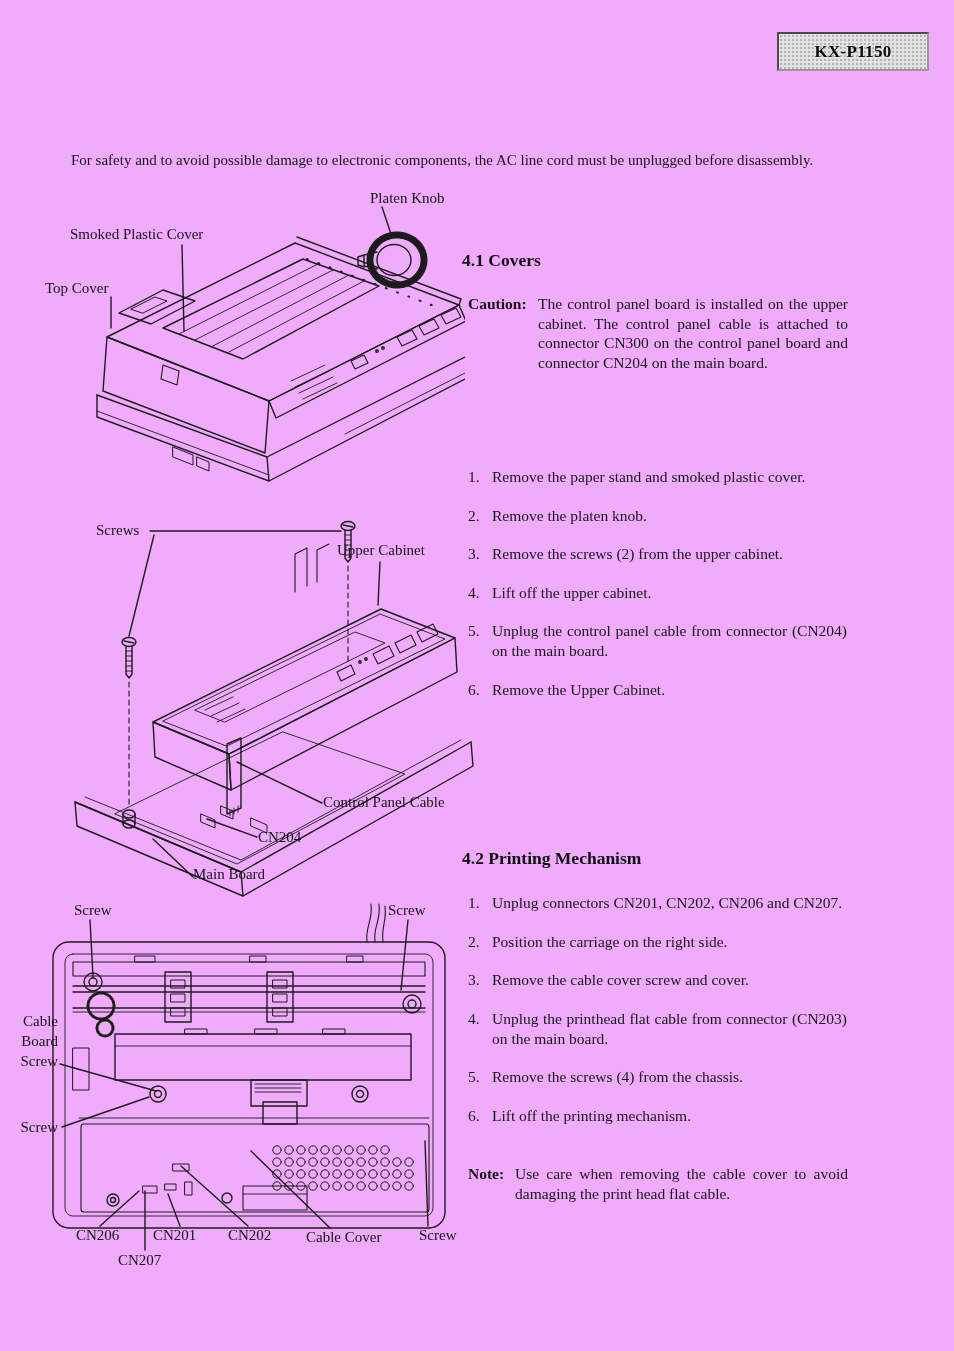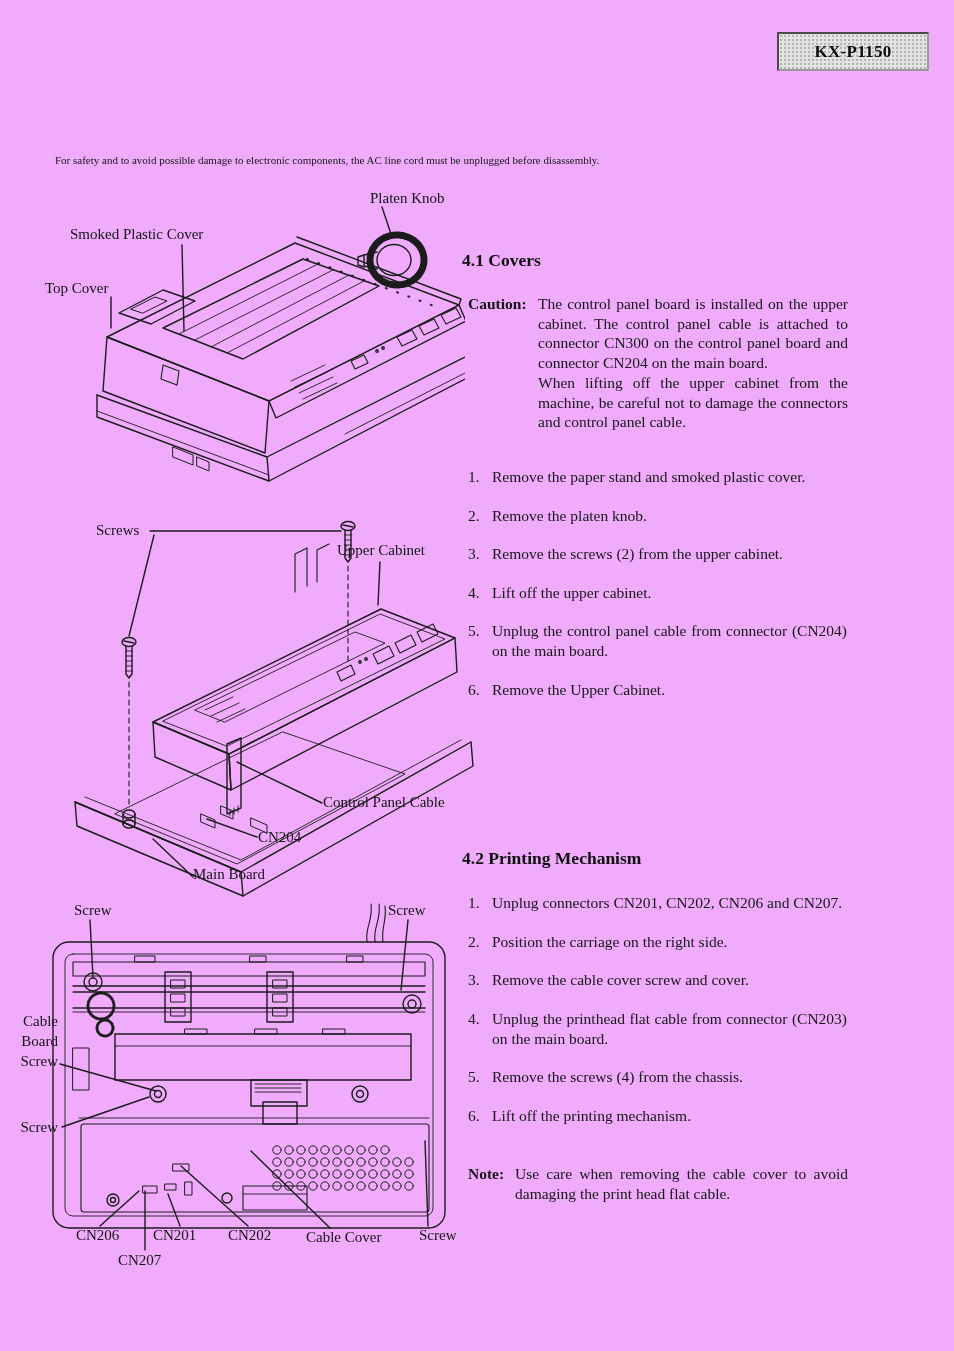--- a/index.html
+++ b/index.html
@@ -11,21 +11,21 @@
   .badge{
     position:absolute;left:777px;top:32px;width:148px;height:35px;
     background-color:#e2e2e2;
     background-image:radial-gradient(#b3b3b3 1px, transparent 1.3px);
     background-size:4px 4px;
     border:2px solid #4a4a4a;border-right-color:#9a9a9a;border-bottom-color:#9a9a9a;
     display:flex;align-items:center;justify-content:center;
     font-weight:bold;font-size:17px;letter-spacing:.3px;color:#0d0d0d;
   }
   .title{position:absolute;left:55px;top:100px;font-size:21px;font-weight:bold;color:#0d0d0d;}
-  .intro{position:absolute;left:55px;top:150px;width:830px;font-size:11px;line-height:20px;}
+  .intro{position:absolute;left:71px;top:150px;width:830px;font-size:15px;line-height:20px;}
 
   
   .dlabel{position:absolute;font-size:15px;color:#141414;white-space:nowrap;}
   .dlabel.stack{white-space:normal;line-height:20px;text-align:right;}
   svg{position:absolute;}
   svg *{vector-effect:non-scaling-stroke;}
 
   
   .h2{position:absolute;left:462px;font-size:17.5px;font-weight:bold;color:#0d0d0d;}
   .hangblock{position:absolute;left:468px;width:380px;font-size:15.5px;line-height:19.7px;}
@@ -287,21 +287,20 @@
   <div class="dlabel" style="left:306px;top:1229px;">Cable Cover</div>
   <div class="dlabel" style="left:419px;top:1227px;">Screw</div>
   <div class="dlabel" style="left:118px;top:1252px;">CN207</div>
 
   <div class="h2" style="top:250px;">4.1 Covers</div>
 
   <div class="hangblock" style="top:294px;">
     <span class="hlabel">Caution:</span>
     <div class="htext">
       <p>The control panel board is installed on the upper cabinet. The control panel cable is attached to connector CN300 on the control panel board and connector CN204 on the main board.</p>
-      <p>When lifting off the upper cabinet from the machine, be careful not to damage the connectors and control panel cable.</p>
     </div>
   </div>
 
   <div class="steps" style="top:467px;">
     <div class="step">
       <span class="n">1.</span>
       <span class="t">Remove the paper stand and smoked plastic cover.</span>
     </div>
     <div class="step">
       <span class="n">2.</span>

